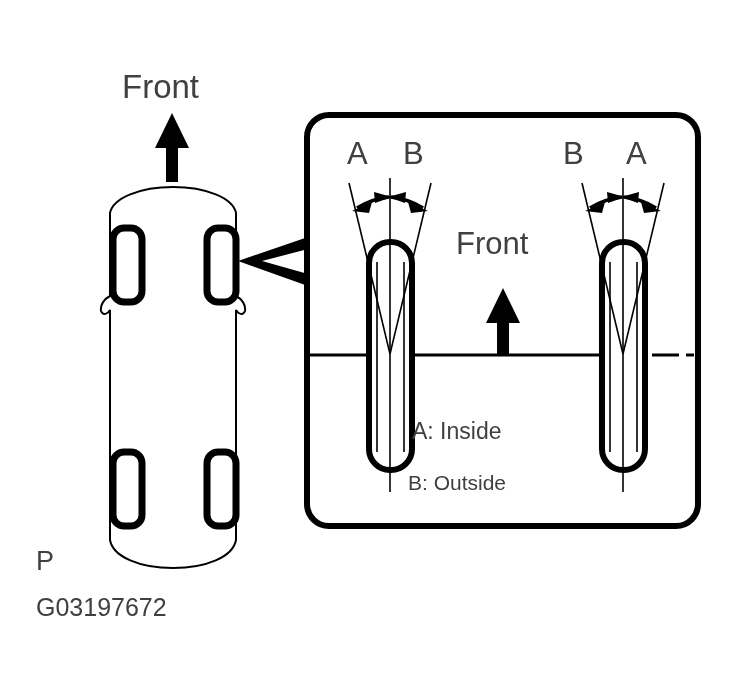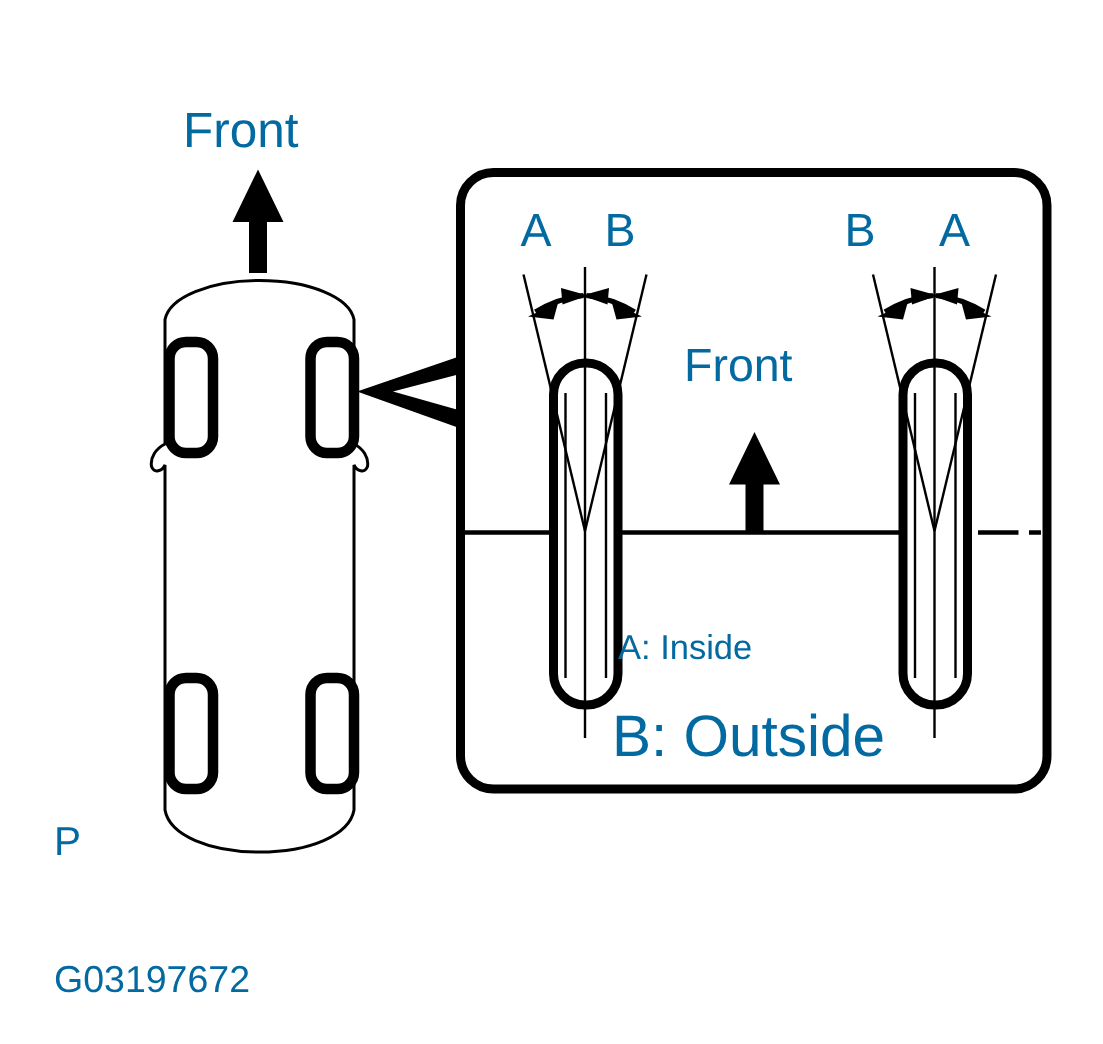--- a/index.html
+++ b/index.html
@@ -10,21 +10,21 @@
   #root {
     position: relative;
     width: 735px;
     height: 696px;
     background: #ffffff;
     font-family: "Liberation Sans", sans-serif;
     overflow: hidden;
   }
   .lbl {
     position: absolute;
-    color: #0369a1;
+    color: #404040;
     white-space: nowrap;
     line-height: 1;
   }
   #front-label-outer {
     left: 122px;
     top: 70px;
     font-size: 33px;
   }
   #front-label-inner {
     left: 456px;
@@ -32,32 +32,31 @@
     font-size: 31px;
   }
   #legend-inside {
     left: 412px;
     top: 420px;
     font-size: 23px;
   }
   #legend-outside {
     left: 408px;
     top: 472px;
-    font-size: 39px;
+    font-size: 21px;
   }
   #code-p {
     left: 36px;
     top: 548px;
     font-size: 27px;
   }
   #code-id {
     left: 36px;
     top: 595px;
     font-size: 25px;
-    margin-top: 46px;
   }
   .ab {
     font-size: 31px;
   }
   #ab-l-a { left: 347px; top: 138px; }
   #ab-l-b { left: 403px; top: 138px; }
   #ab-r-a { left: 626px; top: 138px; }
   #ab-r-b { left: 563px; top: 138px; }
   svg.layer {
     position: absolute;

